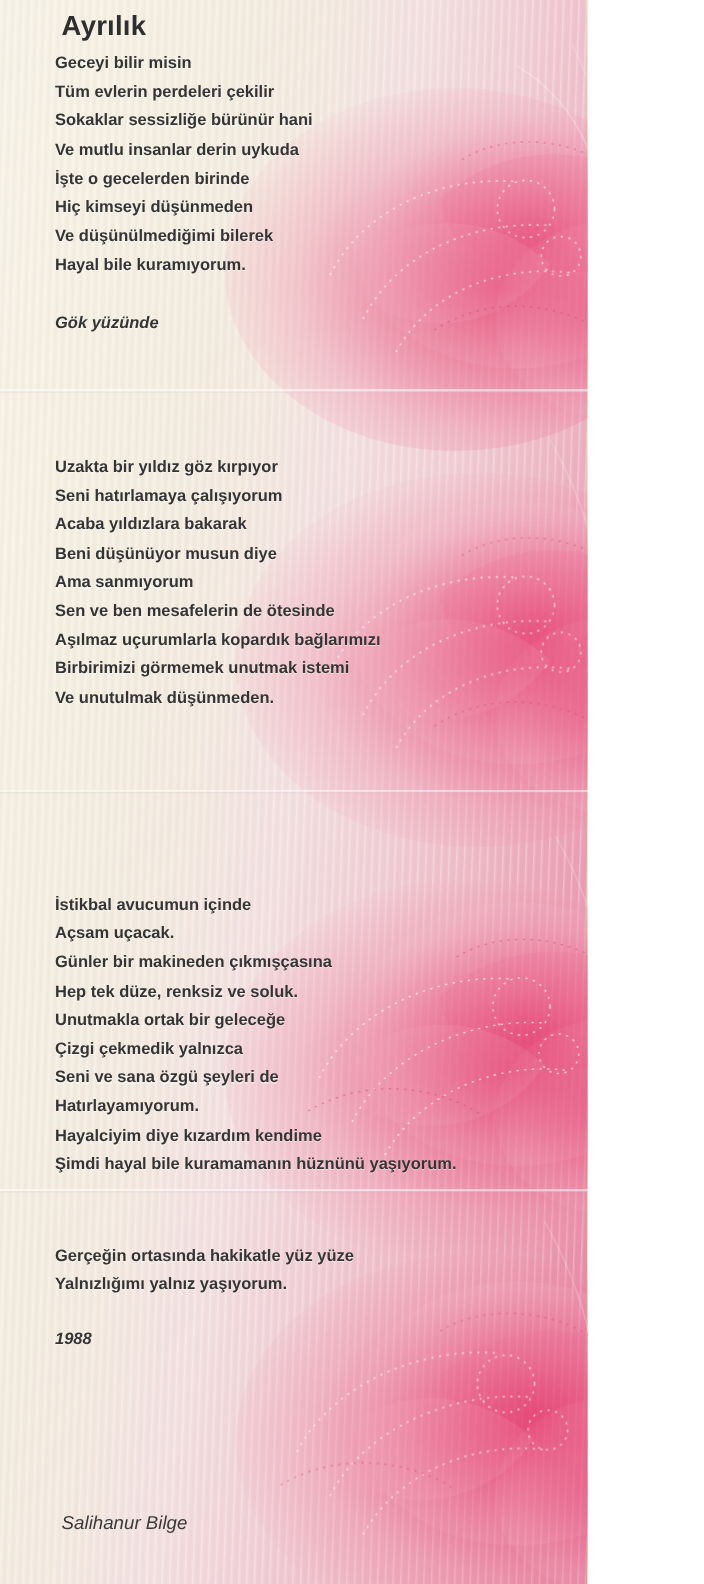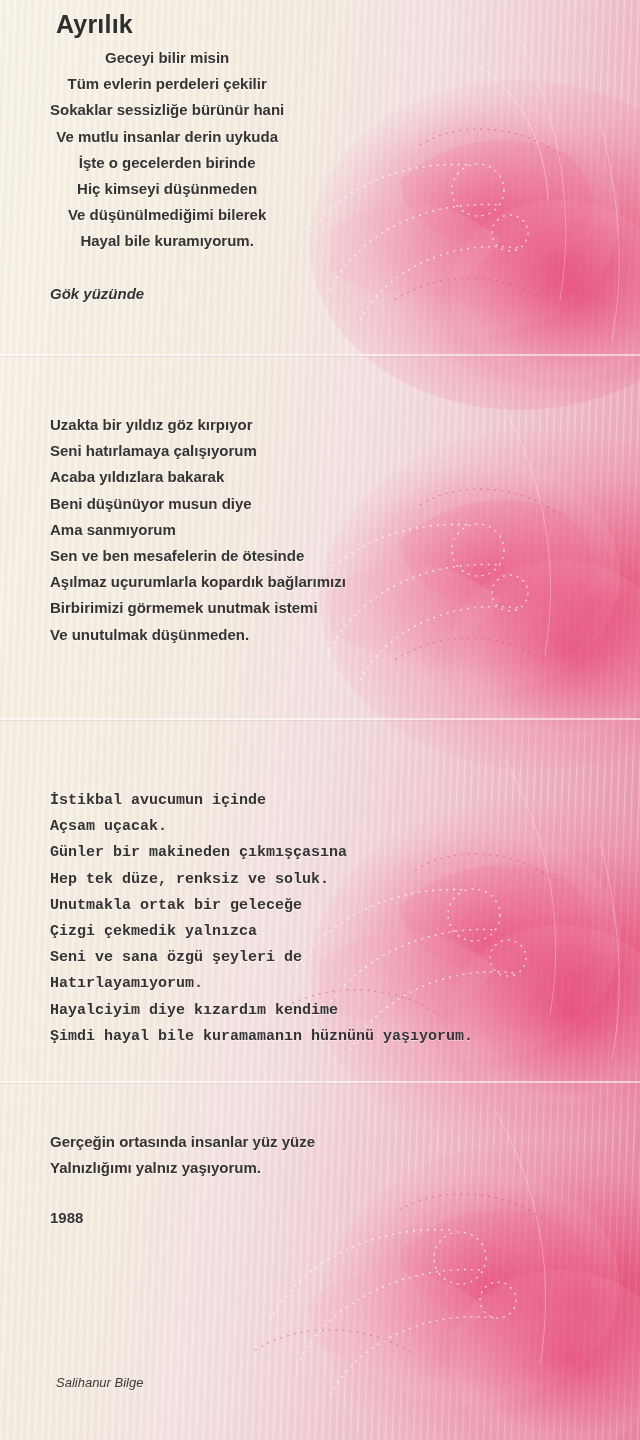--- a/index.html
+++ b/index.html
@@ -5,21 +5,21 @@
   html, body {
     margin: 0;
     padding: 0;
     background: #ffffff;
   }
   body {
     font-family: "Liberation Sans", sans-serif;
   }
   .page {
     position: relative;
-    width: 640px;
+    width: 534px;
     height: 1440px;
     overflow: hidden;
     background: #bef264;
   }
 
   
   .bg-base {
     position: absolute;
     inset: 0;
     background:
@@ -125,31 +125,31 @@
   .stanza {
     position: absolute;
     left: 50px;
     font-size: 15px;
     line-height: 26.2px;
     color: #343434;
     font-weight: bold;
     white-space: pre-wrap;
     text-shadow: 0 1px 0 rgba(255,255,255,0.5);
   }
-  .s1 { top: 45px; text-align: center; }
+  .s1 { top: 45px; }
   .s2 { top: 281px; font-style: italic; }
   .s3 { top: 412px; }
-  .s4 { top: 788px; font-family: Liberation Mono, monospace; }
+  .s4 { top: 810px; }
   .s5 { top: 1129px; }
-  .s-year { top: 1205px; font-weight: bold; }
+  .s-year { top: 1205px; font-weight: bold; font-style: italic; }
   .author {
     position: absolute;
     left: 56px;
     top: 1375px;
-    font-size: 13px;
+    font-size: 17px;
     color: #3a3a3a;
     font-style: italic;
   }
 </style>
 </head>
 <body>
 
 <div class="page">
 
   <div class="bg-base"></div>
@@ -279,20 +279,20 @@
     <div class="stanza s4">İstikbal avucumun içinde
 Açsam uçacak.
 Günler bir makineden çıkmışçasına
 Hep tek düze, renksiz ve soluk.
 Unutmakla ortak bir geleceğe
 Çizgi çekmedik yalnızca
 Seni ve sana özgü şeyleri de
 Hatırlayamıyorum.
 Hayalciyim diye kızardım kendime
 Şimdi hayal bile kuramamanın hüznünü yaşıyorum.</div>
-    <div class="stanza s5">Gerçeğin ortasında insanlar yüz yüze
+    <div class="stanza s5">Gerçeğin ortasında hakikatle yüz yüze
 Yalnızlığımı yalnız yaşıyorum.</div>
     <div class="stanza s-year">1988</div>
 
     <div class="author">Salihanur Bilge</div>
   </div>
 
 </div>
 
 </body></html>

